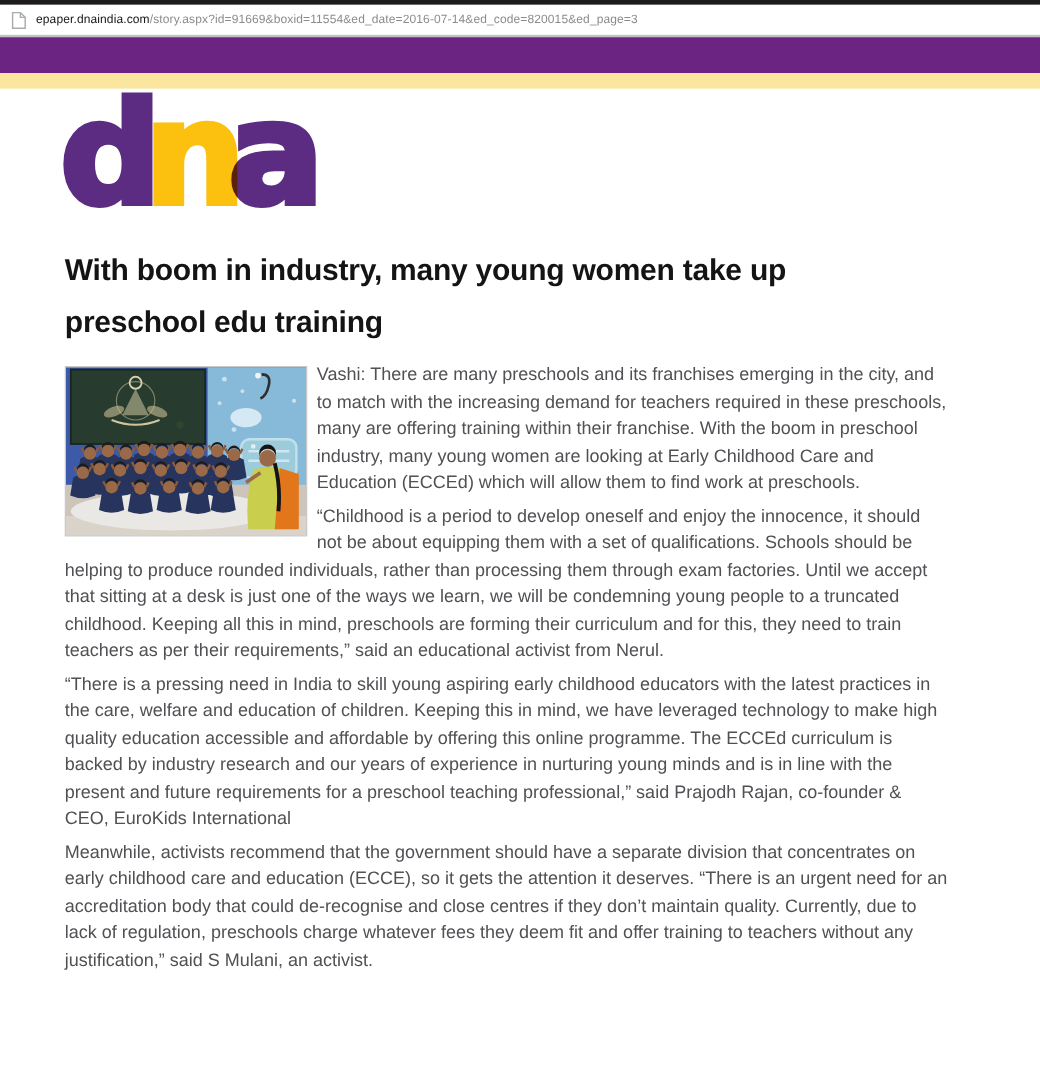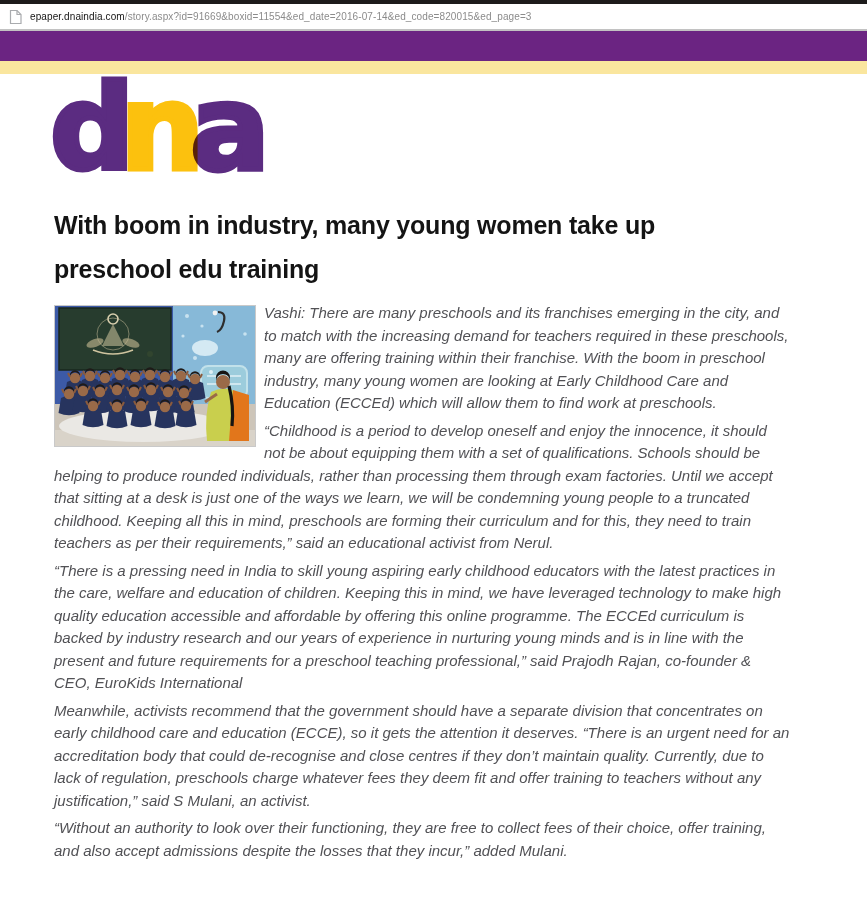--- a/index.html
+++ b/index.html
@@ -62,21 +62,20 @@
     font-weight: bold;
     color: #141414;
     letter-spacing: -0.2px;
   }
 
   .article {
     margin-top: 11px;
     font-size: 15px;
     line-height: 22.5px;
     color: #515155;
-    font-style: italic;
   }
   .article p { margin: 0 0 5px 0; }
 
   .photo {
     float: left;
     width: 202px; height: 142px;
     border: 1px solid #c9c9c9;
     margin: 3px 8px 8px 0;
     background: #eee;
   }
@@ -177,16 +176,15 @@
         <path d="M161 75 a7 7 0 0 1 14 0 l0 -3.5 a7 7 0 0 0 -14 0 z" fill="#161412"></path>
         <path d="M174 80 q5 20 3 40" stroke="#161412" stroke-width="3.2" fill="none"></path>
         <path d="M162 88 l-12 8" stroke="#9a6a48" stroke-width="3" fill="none"></path>
       </svg>
     </div>
 
     <p>Vashi: There are many preschools and its franchises emerging in the city, and to match with the increasing demand for teachers required in these preschools, many are offering training within their franchise. With the boom in preschool industry, many young women are looking at Early Childhood Care and Education (ECCEd) which will allow them to find work at preschools.</p>
     <p>“Childhood is a period to develop oneself and enjoy the innocence, it should not be about equipping them with a set of qualifications. Schools should be helping to produce rounded individuals, rather than processing them through exam factories. Until we accept that sitting at a desk is just one of the ways we learn, we will be condemning young people to a truncated childhood. Keeping all this in mind, preschools are forming their curriculum and for this, they need to train teachers as per their requirements,” said an educational activist from Nerul.</p>
     <p>“There is a pressing need in India to skill young aspiring early childhood educators with the latest practices in the care, welfare and education of children. Keeping this in mind, we have leveraged technology to make high quality education accessible and affordable by offering this online programme. The ECCEd curriculum is backed by industry research and our years of experience in nurturing young minds and is in line with the present and future requirements for a preschool teaching professional,” said Prajodh Rajan, co-founder &amp; CEO, EuroKids International</p>
     <p>Meanwhile, activists recommend that the government should have a separate division that concentrates on early childhood care and education (ECCE), so it gets the attention it deserves. “There is an urgent need for an accreditation body that could de-recognise and close centres if they don’t maintain quality. Currently, due to lack of regulation, preschools charge whatever fees they deem fit and offer training to teachers without any justification,” said S Mulani, an activist.</p>
-    <p>“Without an authority to look over their functioning, they are free to collect fees of their choice, offer training, and also accept admissions despite the losses that they incur,” added Mulani.</p>
   </div>
 
 </div>
 
 </body></html>

